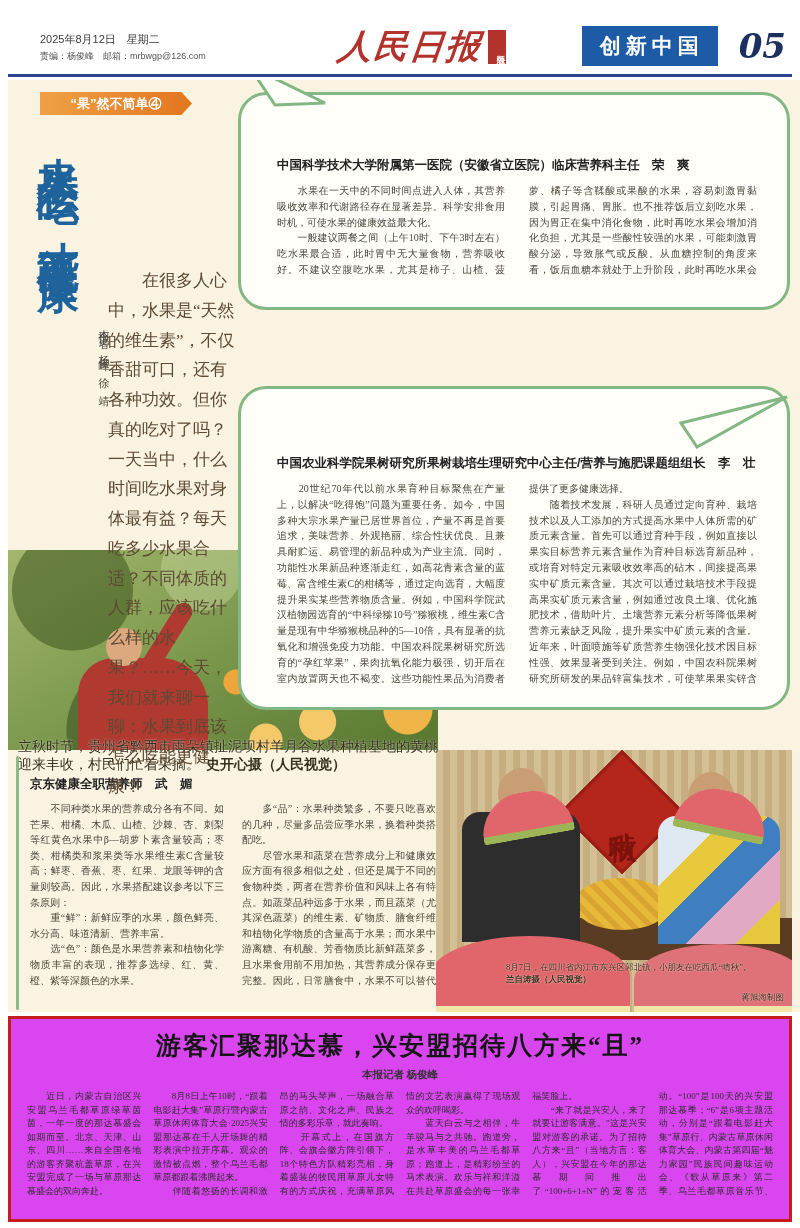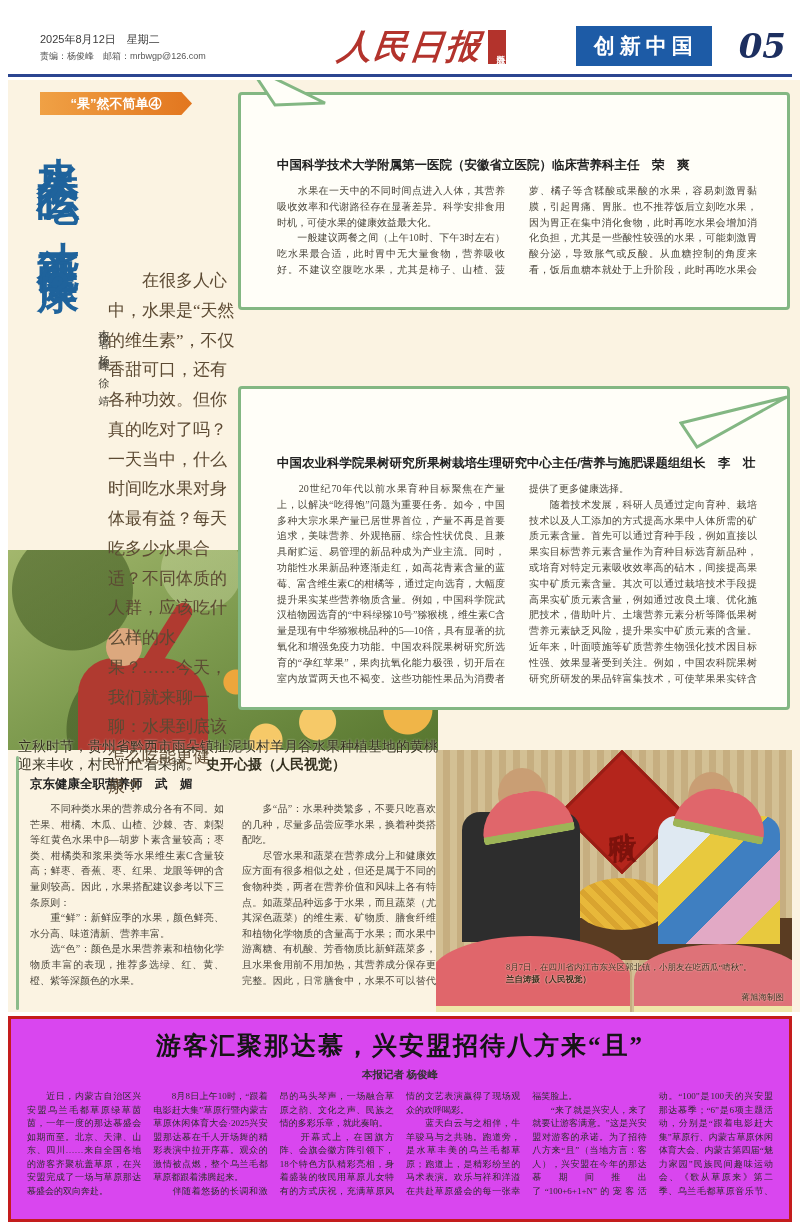--- a/index.html
+++ b/index.html
@@ -9,21 +9,21 @@
 
   
   .hdr { position:absolute; left:8px; top:18px; width:784px; height:54px; }
   .date-line { position:absolute; left:32px; top:14px; font-size:11px; color:#3a3a3a; font-family:"Liberation Sans",sans-serif; }
   .editor-line { position:absolute; left:32px; top:32px; font-size:9px; color:#555; font-family:"Liberation Sans",sans-serif; }
   .masthead-wrap { position:absolute; left:330px; top:6px; width:180px; height:46px; }
   .masthead { font-style:italic; font-weight:bold; font-size:34px; color:#b3332c; letter-spacing:2px; font-family:"Liberation Serif",serif; transform:skewX(-6deg); display:inline-block; }
   .edition-badge { display:inline-block; vertical-align:top; margin-top:6px; margin-left:2px; width:18px; height:34px; background:#b3332c; color:#fff; font-size:9px; line-height:11px; text-align:center; writing-mode:vertical-rl; padding-top:1px; font-family:"Liberation Sans",sans-serif; }
   .right-badges { position:absolute; right:6px; top:8px; height:40px; }
   .section-badge { display:inline-block; background:#1d5ba6; color:#fff; font-weight:bold; font-size:21px; letter-spacing:5px; padding:6px 14px 6px 18px; font-family:"Liberation Sans",sans-serif; vertical-align:top; }
-  .page-number { display:inline-block; font-family:"DejaVu Serif",serif; font-style:italic; font-weight:bold; font-size:34px; color:#1d2f60; margin-left:23px; vertical-align:top; line-height:40px;text-align:center; }
+  .page-number { display:inline-block; font-family:"DejaVu Serif",serif; font-style:italic; font-weight:bold; font-size:34px; color:#1d2f60; margin-left:17px; vertical-align:top; line-height:40px;text-align:center; }
   .hdr-rule { position:absolute; left:8px; top:74px; width:784px; height:3px; background:#2b4590; }
 
   
   .content { position:absolute; left:8px; top:80px; width:796px; height:932px; background:#fbf3e2; overflow:hidden; }
   .prewrap { white-space:pre-wrap; }
 
   .ribbon { position:absolute; left:32px; top:12px; width:152px; height:23px; background:linear-gradient(90deg,#f0a145,#e2761f); color:#fff; font-weight:bold; font-size:13px; line-height:23px; text-align:center; clip-path:polygon(0 0,93% 0,100% 50%,93% 100%,0 100%); font-family:"Liberation Sans",sans-serif; z-index:5; }
 
   .vtitle { position:absolute; left:22px; top:44px; height:650px; writing-mode:vertical-rl; font-size:42px; font-weight:bold; color:#1f639c; letter-spacing:7px; font-family:"Liberation Serif",serif; z-index:4; }
   .vbyline { position:absolute; left:88px; top:240px; height:230px; writing-mode:vertical-rl; font-size:11px; color:#4a463c; letter-spacing:3px; z-index:4; }
@@ -47,21 +47,21 @@
       radial-gradient(circle at 72% 86%, #f6c968 0 18px, transparent 19px),
       radial-gradient(circle at 53% 66%, #eda63c 0 12px, transparent 13px),
       radial-gradient(circle at 60% 95%, #f6c968 0 16px, transparent 17px); }
   .pl-person { position:absolute; left:70px; top:108px; width:130px; height:92px; background:#b03a30; border-radius:36px 48px 0 0; }
   .pl-face { position:absolute; left:98px; top:78px; width:36px; height:38px; background:#dca87e; border-radius:50%; }
   .pl-arm { position:absolute; left:150px; top:48px; width:18px; height:80px; background:#b03a30; border-radius:9px; transform:rotate(32deg); }
   .caption-left { position:absolute; left:10px; top:658px; width:422px; font-size:14px; color:#35301f; z-index:3; text-shadow:0 0 2px rgba(255,252,240,.8); }
   .caption-left b { margin-left:6px; }
 
   
-  .bubble { position:absolute; left:230px; width:552px; background:#fffef8; border:3px solid #83b783; border-radius:4px; z-index:2; padding:0 30px 14px 36px; display:flex; flex-direction:column; }
+  .bubble { position:absolute; left:230px; width:552px; background:#fffef8; border:3px solid #83b783; border-radius:28px; z-index:2; padding:0 30px 14px 36px; display:flex; flex-direction:column; }
   .bubble1 { top:12px; height:218px; padding-top:62px; }
   .bubble2 { top:306px; height:324px; padding-top:66px; }
   .tail { position:absolute; z-index:3; }
   .tail1 { left:4px; top:-32px; }
   .tail2 { right:-4px; top:2px; }
   .expert-line { font-size:12.5px; font-weight:bold; color:#222; margin-bottom:9px; font-family:"Liberation Sans",sans-serif; }
   .bubble-body { flex:1; overflow:hidden; column-count:2; column-gap:24px; column-fill:auto; font-size:10px; line-height:1.58; color:#4a463c; text-align:justify; }
 
   
   .greenline { position:absolute; left:8px; top:676px; width:3px; height:254px; background:#8cbb8a; border-radius:2px; }

